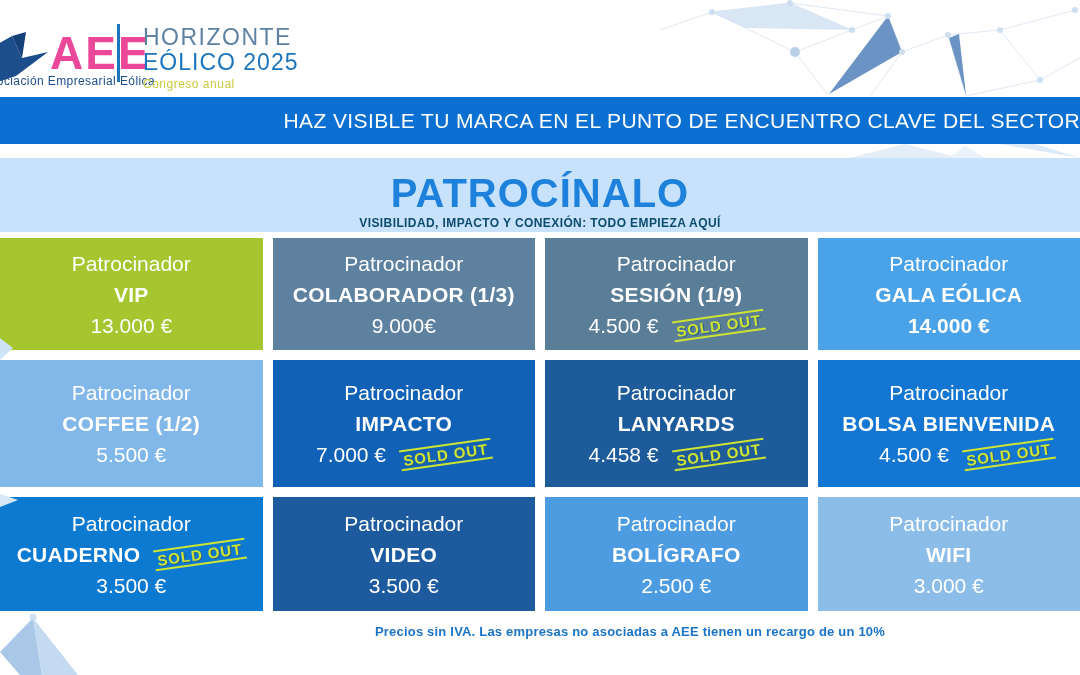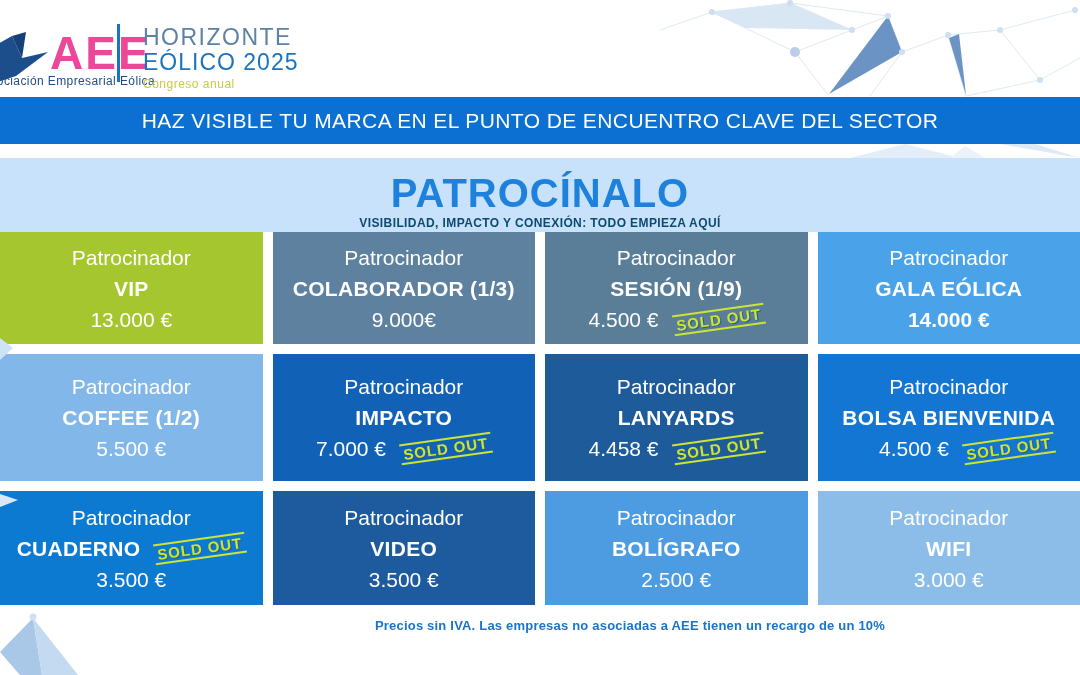--- a/index.html
+++ b/index.html
@@ -24,39 +24,40 @@
   .header-divider {
     position:absolute; left:117px; top:24px; width:3px; height:58px; background:#1c75bc;
   }
   .event-block { position:absolute; left:143px; top:26px; line-height:1; }
   .event-line1 { font-size:23px; font-weight:400; letter-spacing:1.5px; color:#5d82a3; }
   .event-line2 { font-size:23px; font-weight:normal; letter-spacing:1px; color:#1c75bc; margin-top:2px; }
   .event-line3 { font-size:12px; font-weight:500; letter-spacing:.5px; color:#cbc93f; margin-top:4px; }
   .net-deco { position:absolute; right:0; top:0; pointer-events:none; }
   
   .banner {
-    height:47px; background:#0c70d2; display:flex; align-items:center; justify-content:center;
+    height:47px; background:#0c70d2; display:flex; align-items:center; justify-content:flex-end;
   }
   .banner span {
     color:#ffffff; font-size:21px; font-weight:500; letter-spacing:.4px; white-space:nowrap;
   }
   .gap-band { position:relative; height:14px; background:#ffffff; }
   .gap-deco { position:absolute; right:0; top:0; pointer-events:none; }
   
   .hero {
     height:74px; background:#c7e2fa; text-align:center; padding-top:14px;
   }
   .hero-title {
     font-size:40px; font-weight:bold; letter-spacing:1px; color:#1e82dc; line-height:1.05;
   }
   .hero-subtitle {
     margin-top:2px; font-size:12px; font-weight:bold; letter-spacing:.4px; color:#0c4a6e;
   }
   
   .grid {
+    margin-top:6px;
     display:grid; grid-template-columns:repeat(4,1fr);
     grid-template-rows:112px 127px 114px;
     gap:10px; width:1080px;
   }
   .card {
     display:flex; flex-direction:column; align-items:center; justify-content:center;
     color:#ffffff; text-align:center; overflow:hidden; position:relative;
   }
   .card-line { display:flex; align-items:center; justify-content:center; line-height:31px; white-space:nowrap; }
   .card-label { font-size:21px; font-weight:400; }

